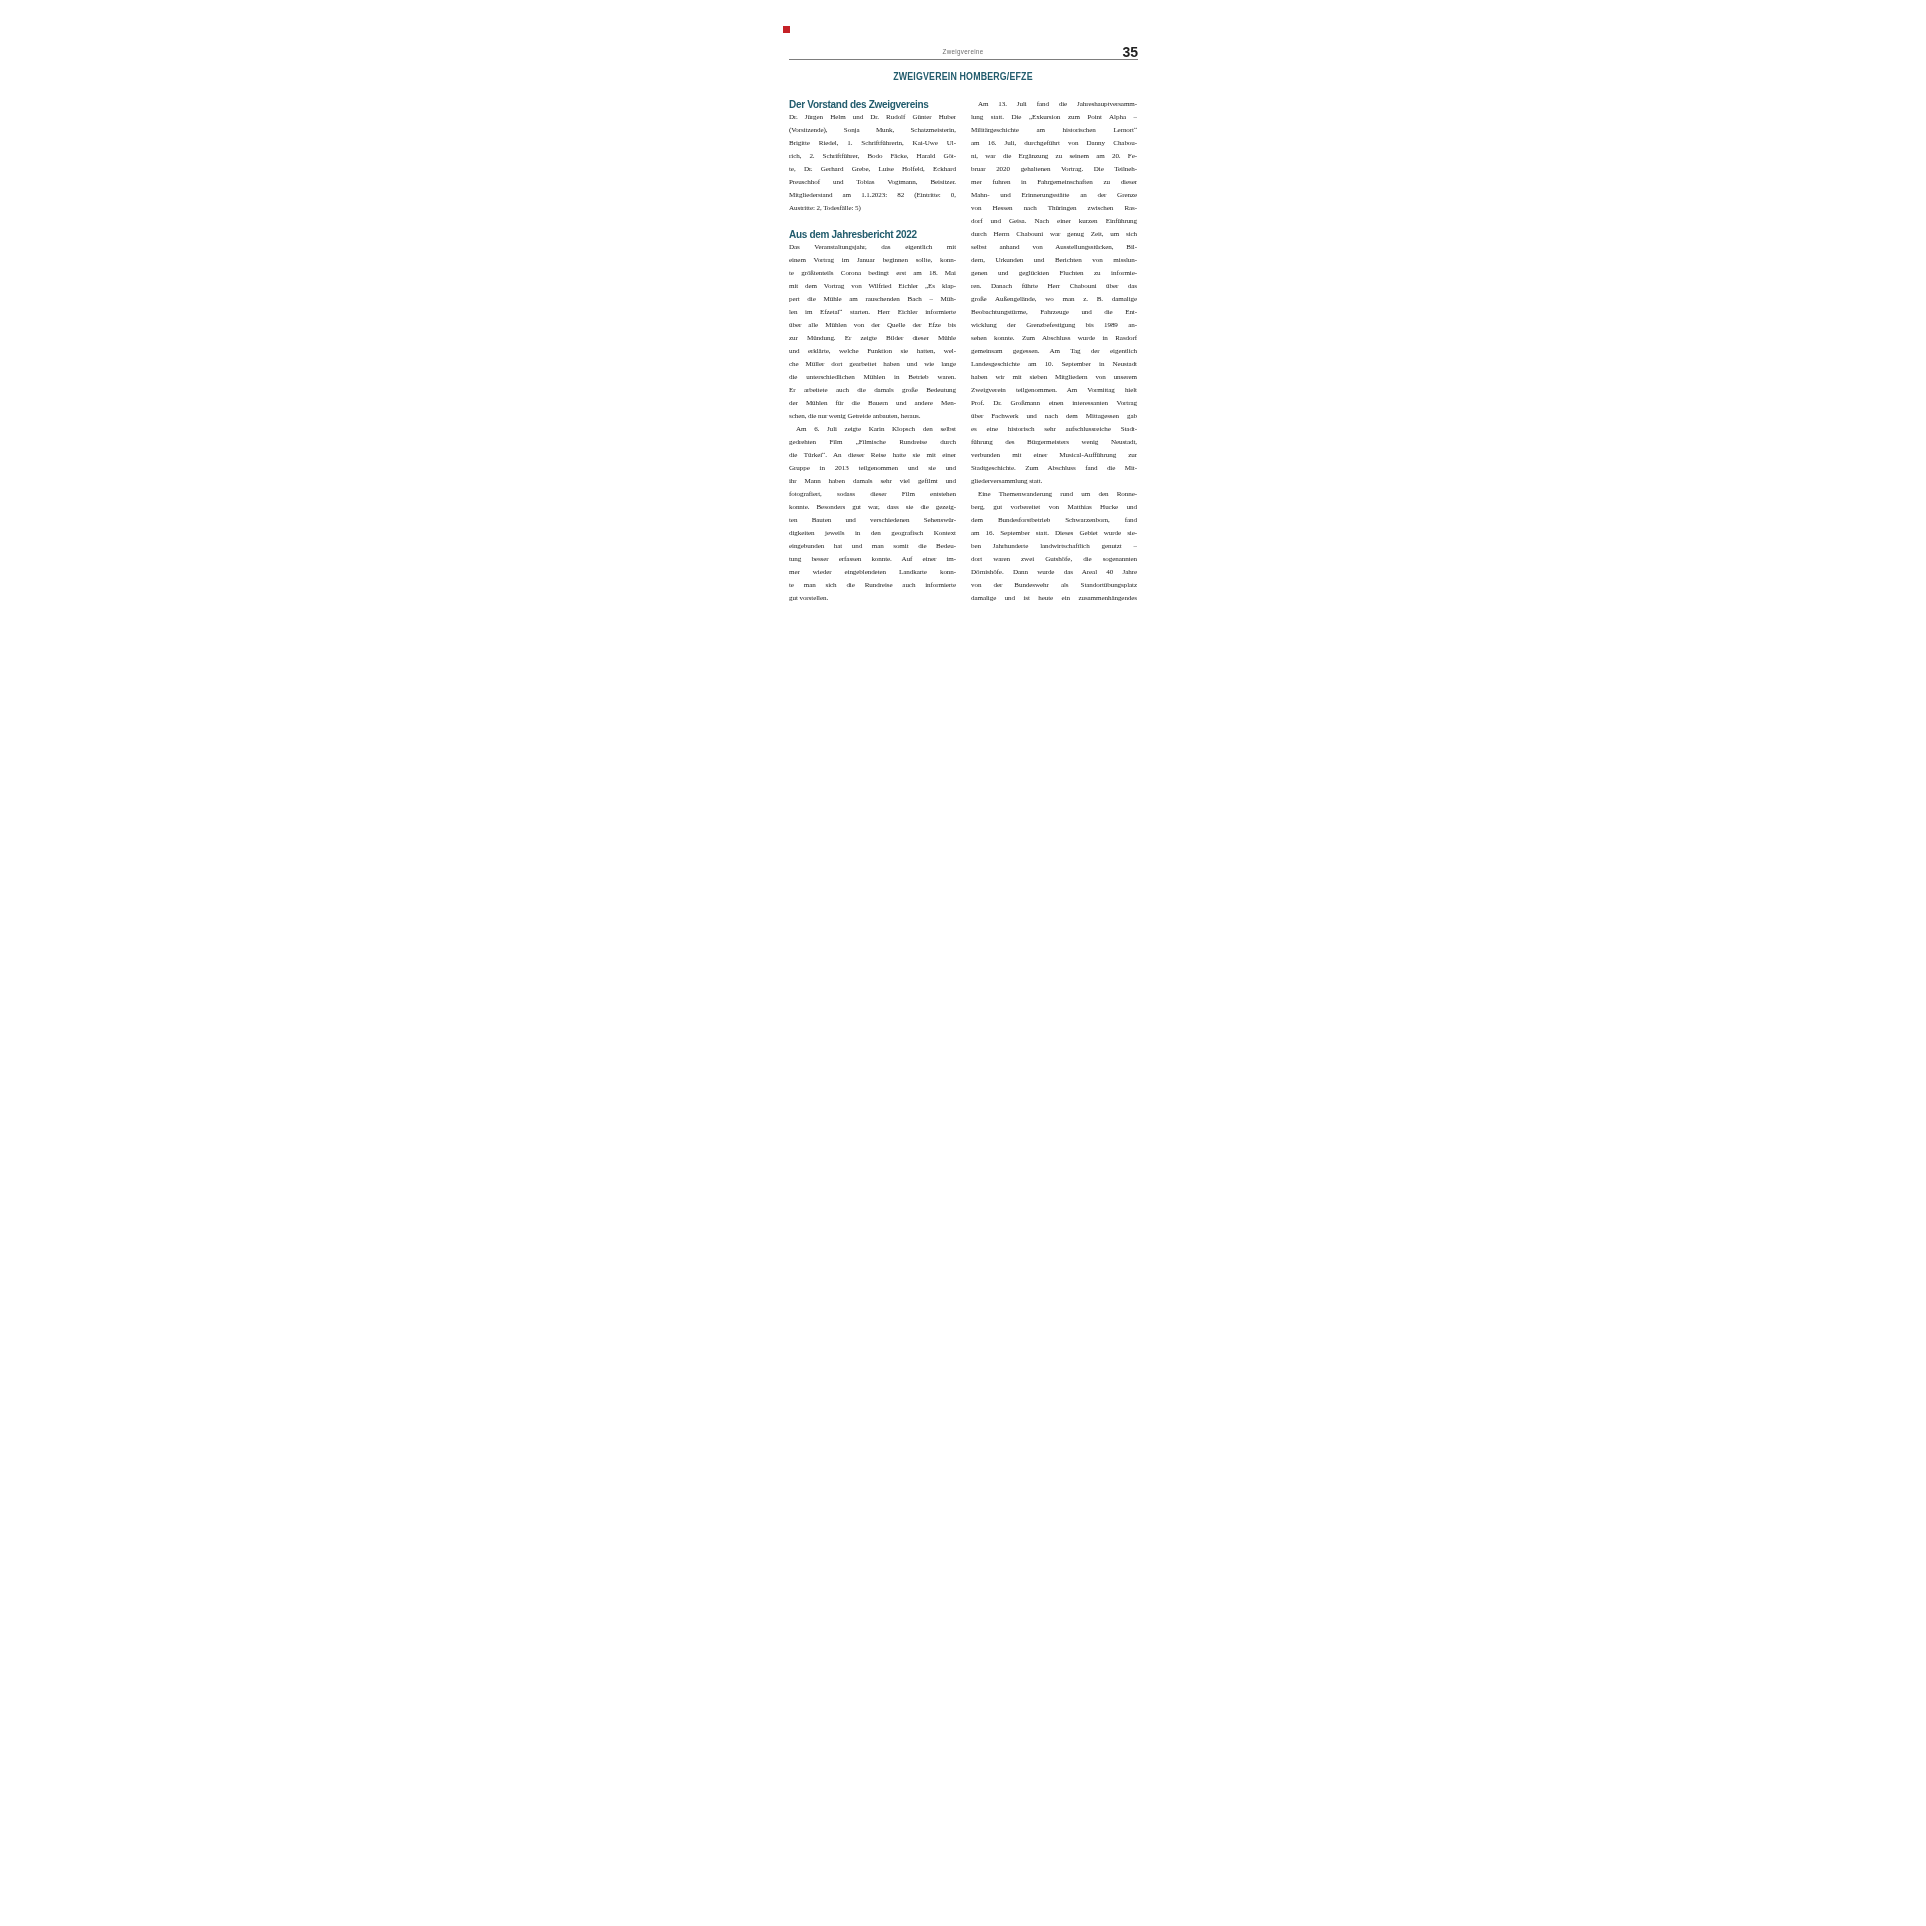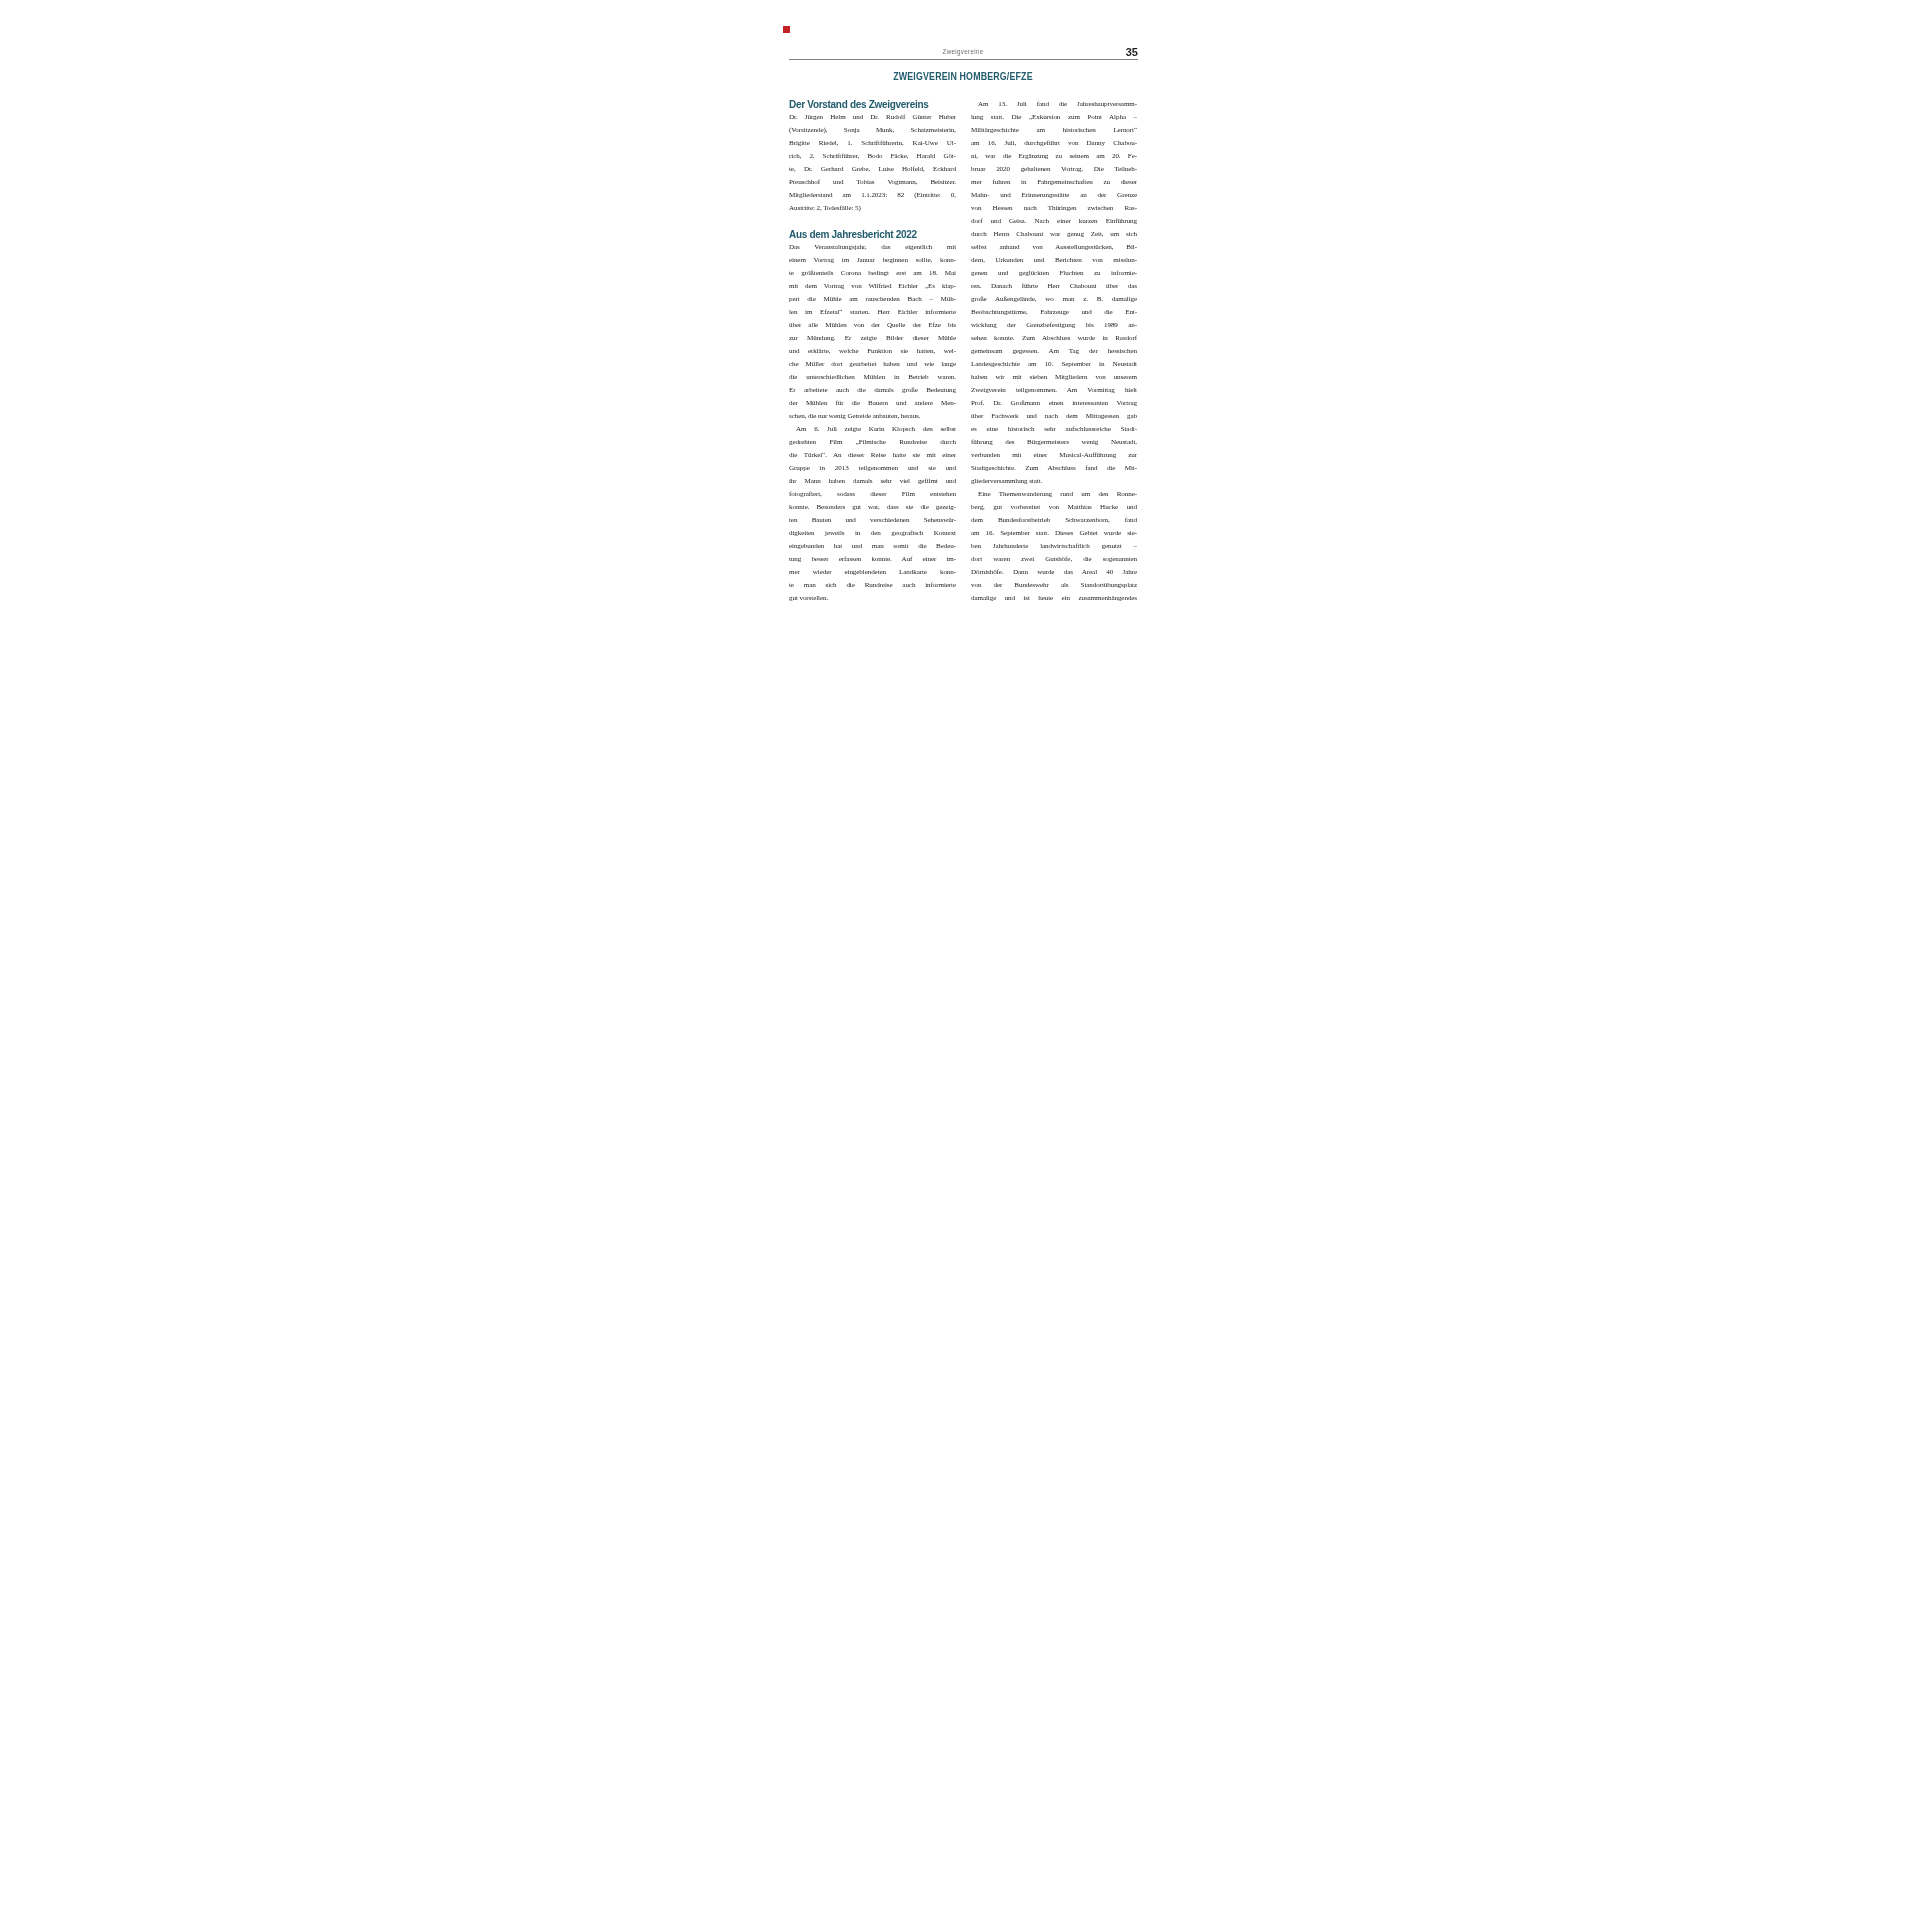--- a/index.html
+++ b/index.html
@@ -26,21 +26,21 @@
     font-size: 8px; line-height: 8.5px;
     letter-spacing: 0.4px;
     color: #6e6e6e;
     white-space: nowrap;
   }
   .page-number {
     position: absolute;
     top: 32px; right: 37px;
     font-family: "Liberation Sans", sans-serif;
     font-weight: 700;
-    font-size: 11px; line-height: 8.5px;
+    font-size: 14px; line-height: 8.5px;
     color: #222222;
   }
   .header-rule {
     position: absolute;
     left: 38px; top: 43px;
     width: 349px; height: 1px;
     background: #7d7d7d;
   }
   .article-title {
     position: absolute;
@@ -157,21 +157,21 @@
         <div class="line">dorf und Geisa. Nach einer kurzen Einführung</div>
         <div class="line">durch Herrn Chabouni war genug Zeit, um sich</div>
         <div class="line">selbst anhand von Ausstellungsstücken, Bil-</div>
         <div class="line">dern, Urkunden und Berichten von misslun-</div>
         <div class="line">genen und geglückten Fluchten zu informie-</div>
         <div class="line">ren. Danach führte Herr Chabouni über das</div>
         <div class="line">große Außengelände, wo man z. B. damalige</div>
         <div class="line">Beobachtungstürme, Fahrzeuge und die Ent-</div>
         <div class="line">wicklung der Grenzbefestigung bis 1989 an-</div>
         <div class="line">sehen konnte. Zum Abschluss wurde in Rasdorf</div>
-        <div class="line">gemeinsam gegessen. Am Tag der hessischen</div>
+        <div class="line">gemeinsam gegessen. Am Tag der eigentlich</div>
         <div class="line">Landesgeschichte am 10. September in Neustadt</div>
         <div class="line">haben wir mit sieben Mitgliedern von unserem</div>
         <div class="line">Zweigverein teilgenommen. Am Vormittag hielt</div>
         <div class="line">Prof. Dr. Großmann einen interessanten Vortrag</div>
         <div class="line">über Fachwerk und nach dem Mittagessen gab</div>
         <div class="line">es eine historisch sehr aufschlussreiche Stadt-</div>
         <div class="line">führung des Bürgermeisters wenig Neustadt,</div>
         <div class="line">verbunden mit einer Musical-Aufführung zur</div>
         <div class="line">Stadtgeschichte. Zum Abschluss fand die Mit-</div>
         <div class="line endline">gliederversammlung statt.</div>

